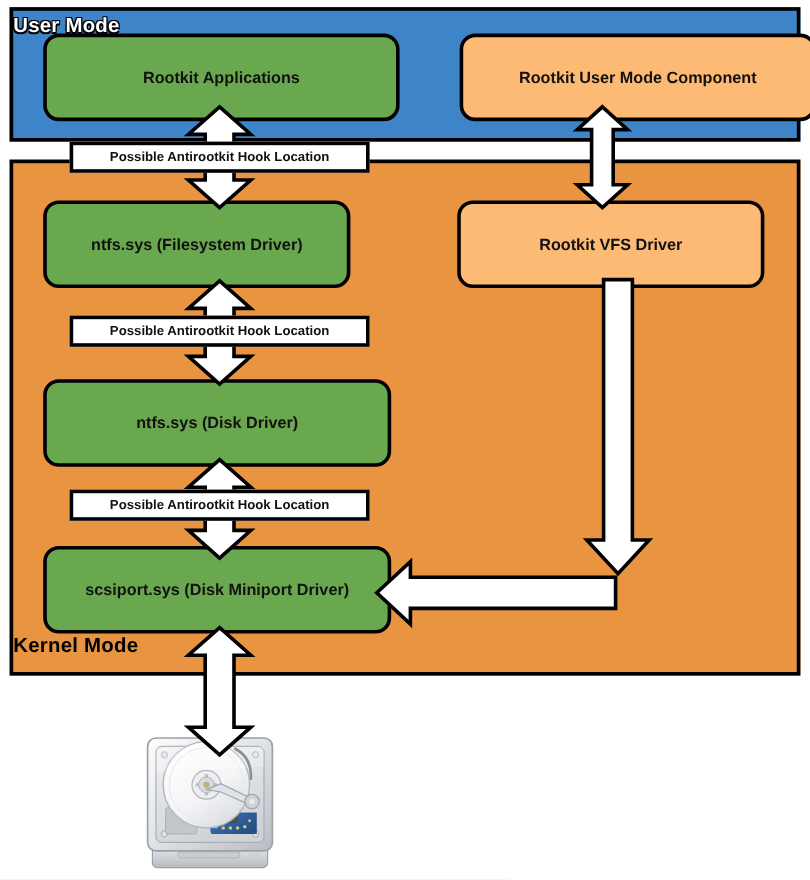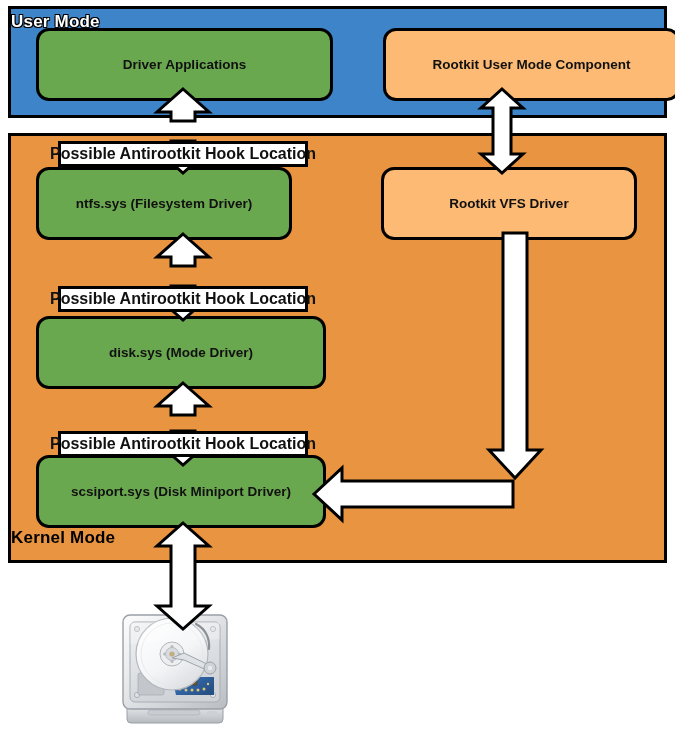--- a/index.html
+++ b/index.html
@@ -84,26 +84,25 @@
 
   
   .hook-label {
     position: absolute;
     background: #ffffff;
     border: 3px solid #000000;
     box-sizing: border-box;
     display: flex;
     align-items: center;
     justify-content: center;
-    font-size: 16px;
+    font-size: 11px;
     font-weight: bold;
     color: #111111;
     z-index: 6;
     white-space: nowrap;
-    margin-top: 23px;
   }
   #hook-1 { left: 58px; top: 118px; width: 250px; height: 26px; }
   #hook-2 { left: 58px; top: 263px; width: 250px; height: 26px; }
   #hook-3 { left: 58px; top: 408px; width: 250px; height: 26px; }
 
   
   .arrow {
     position: absolute;
     z-index: 4;
   }
@@ -146,29 +145,29 @@
 <div id="stage">
 
   <div class="mode-panel" id="user-mode-panel">
     <div class="mode-title" id="user-mode-title">User Mode</div>
   </div>
 
   <div class="mode-panel" id="kernel-mode-panel">
     <div class="mode-title" id="kernel-mode-title">Kernel Mode</div>
   </div>
 
-  <div class="box green" id="box-normal-apps">Driver Applications</div>
+  <div class="box green" id="box-normal-apps">Rootkit Applications</div>
 
   <div class="box red" id="box-rootkit-um">Rootkit User Mode Component</div>
 
   <div class="box green" id="box-ntfs">ntfs.sys (Filesystem Driver)</div>
 
   <div class="box red" id="box-rootkit-vfs">Rootkit VFS Driver</div>
 
-  <div class="box green" id="box-disksys">disk.sys (Mode Driver)</div>
+  <div class="box green" id="box-disksys">ntfs.sys (Disk Driver)</div>
 
   <div class="box green" id="box-scsiport">scsiport.sys (Disk Miniport Driver)</div>
 
   <div class="arrow" id="arrow-apps-up">
     <svg viewBox="0 0 56 34" width="56" height="34" aria-hidden="true">
       <path d="M28 1 L54 24 L40 24 L40 33 L16 33 L16 24 L2 24 Z"></path>
     </svg>
   </div>
 
   <div class="arrow" id="arrow-ntfs-down">

